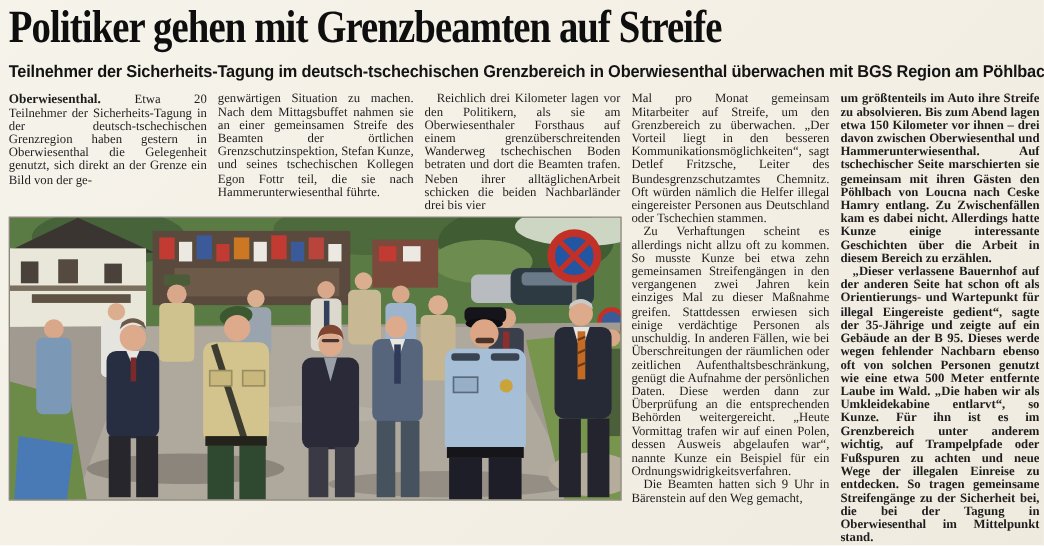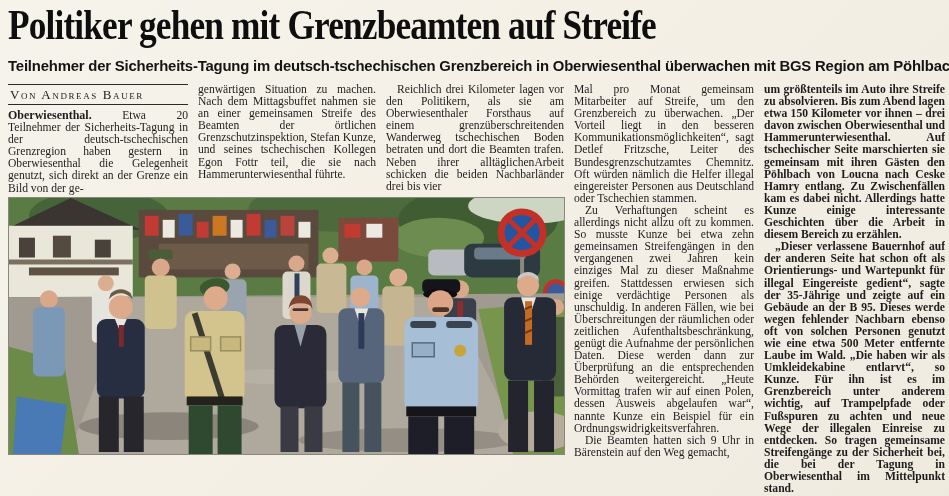--- a/index.html
+++ b/index.html
@@ -65,25 +65,20 @@
 </style>
 </head>
 <body>
 
 <div class="paper">
 
   <h1 class="headline">Politiker gehen mit Grenzbeamten auf Streife</h1>
   <h2 class="subheadline">Teilnehmer der Sicherheits-Tagung im deutsch-tschechischen Grenzbereich in Oberwiesenthal überwachen mit BGS Region am Pöhlbach</h2>
 
   <div class="col col-1">
-    <div class="byline-block">
-      <div class="byline-rule"></div>
-      <div class="byline-text">Von Andreas Bauer</div>
-      <div class="byline-rule"></div>
-    </div>
     <div class="coltext">
         <p class="body-p"><b>Oberwiesenthal. </b>Etwa 20 Teilnehmer der Sicherheits-Tagung in der deutsch-tschechischen Grenzregion haben gestern in Oberwiesenthal die Gelegenheit genutzt, sich direkt an der Grenze ein Bild von der ge-</p>
       </div>
   </div>
 
   <div class="col col-3">
     <div class="coltext">
         <p class="body-p indent">Reichlich drei Kilometer lagen vor den Politikern, als sie am Oberwiesenthaler Forsthaus auf einem grenzüberschreitenden Wanderweg tschechischen Boden betraten und dort die Beamten trafen. Neben ihrer alltäglichenArbeit schicken die beiden Nachbarländer drei bis vier</p>
       </div>
   </div>

